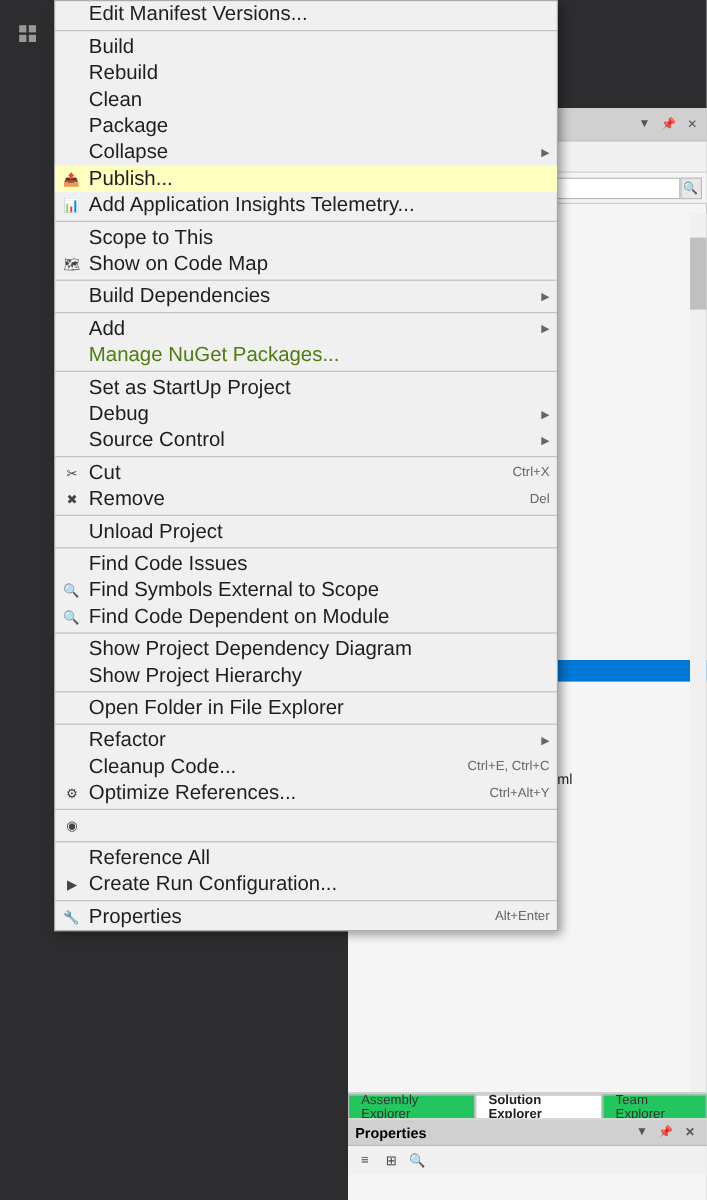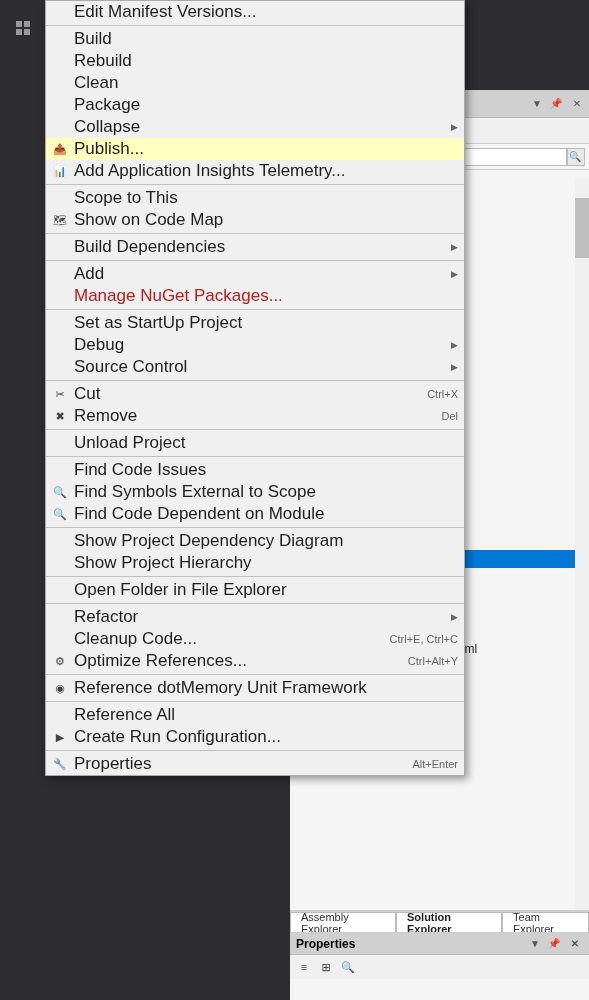--- a/index.html
+++ b/index.html
@@ -154,21 +154,21 @@
       cursor: pointer;
       color: #1e1e1e;
       white-space: nowrap;
     }
 
     .menu-item.highlighted {
       background: #ffffc0;
     }
 
     .menu-item.disabled {
-      color: #b91c1c;
+      color: #4d7c0f;
       cursor: default;
     }
 
     .menu-item .menu-icon {
       position: absolute;
       left: 6px;
       width: 16px; height: 16px;
       display: flex; align-items: center; justify-content: center;
       font-size: 11px;
       color: #444;
@@ -208,21 +208,21 @@
       display: flex;
       align-items: flex-end;
     }
 
     .bottom-tab {
       padding: 3px 10px;
       font-size: 11px;
       cursor: pointer;
       border: 1px solid #bbb;
       border-bottom: none;
-      background: #ffffff;
+      background: #22c55e;
       color: #333;
       height: 20px;
       display: flex;
       align-items: center;
     }
 
     .bottom-tab.active {
       background: white;
       color: #1e1e1e;
       font-weight: 600;
@@ -442,21 +442,20 @@
       <span class="shortcut">Ctrl+E, Ctrl+C</span>
     </div>
     <div class="menu-item">
       <span class="menu-icon">⚙</span>
       <span class="menu-item-text">Optimize References...</span>
       <span class="shortcut">Ctrl+Alt+Y</span>
     </div>
     <div class="menu-separator"></div>
     <div class="menu-item">
       <span class="menu-icon">◉</span>
-      <span class="menu-item-text">Reference dotMemory Unit Framework</span>
     </div>
     <div class="menu-separator"></div>
     <div class="menu-item">
       <span class="menu-item-text">Reference All</span>
     </div>
     <div class="menu-item">
       <span class="menu-icon">▶</span>
       <span class="menu-item-text">Create Run Configuration...</span>
     </div>
     <div class="menu-separator"></div>

